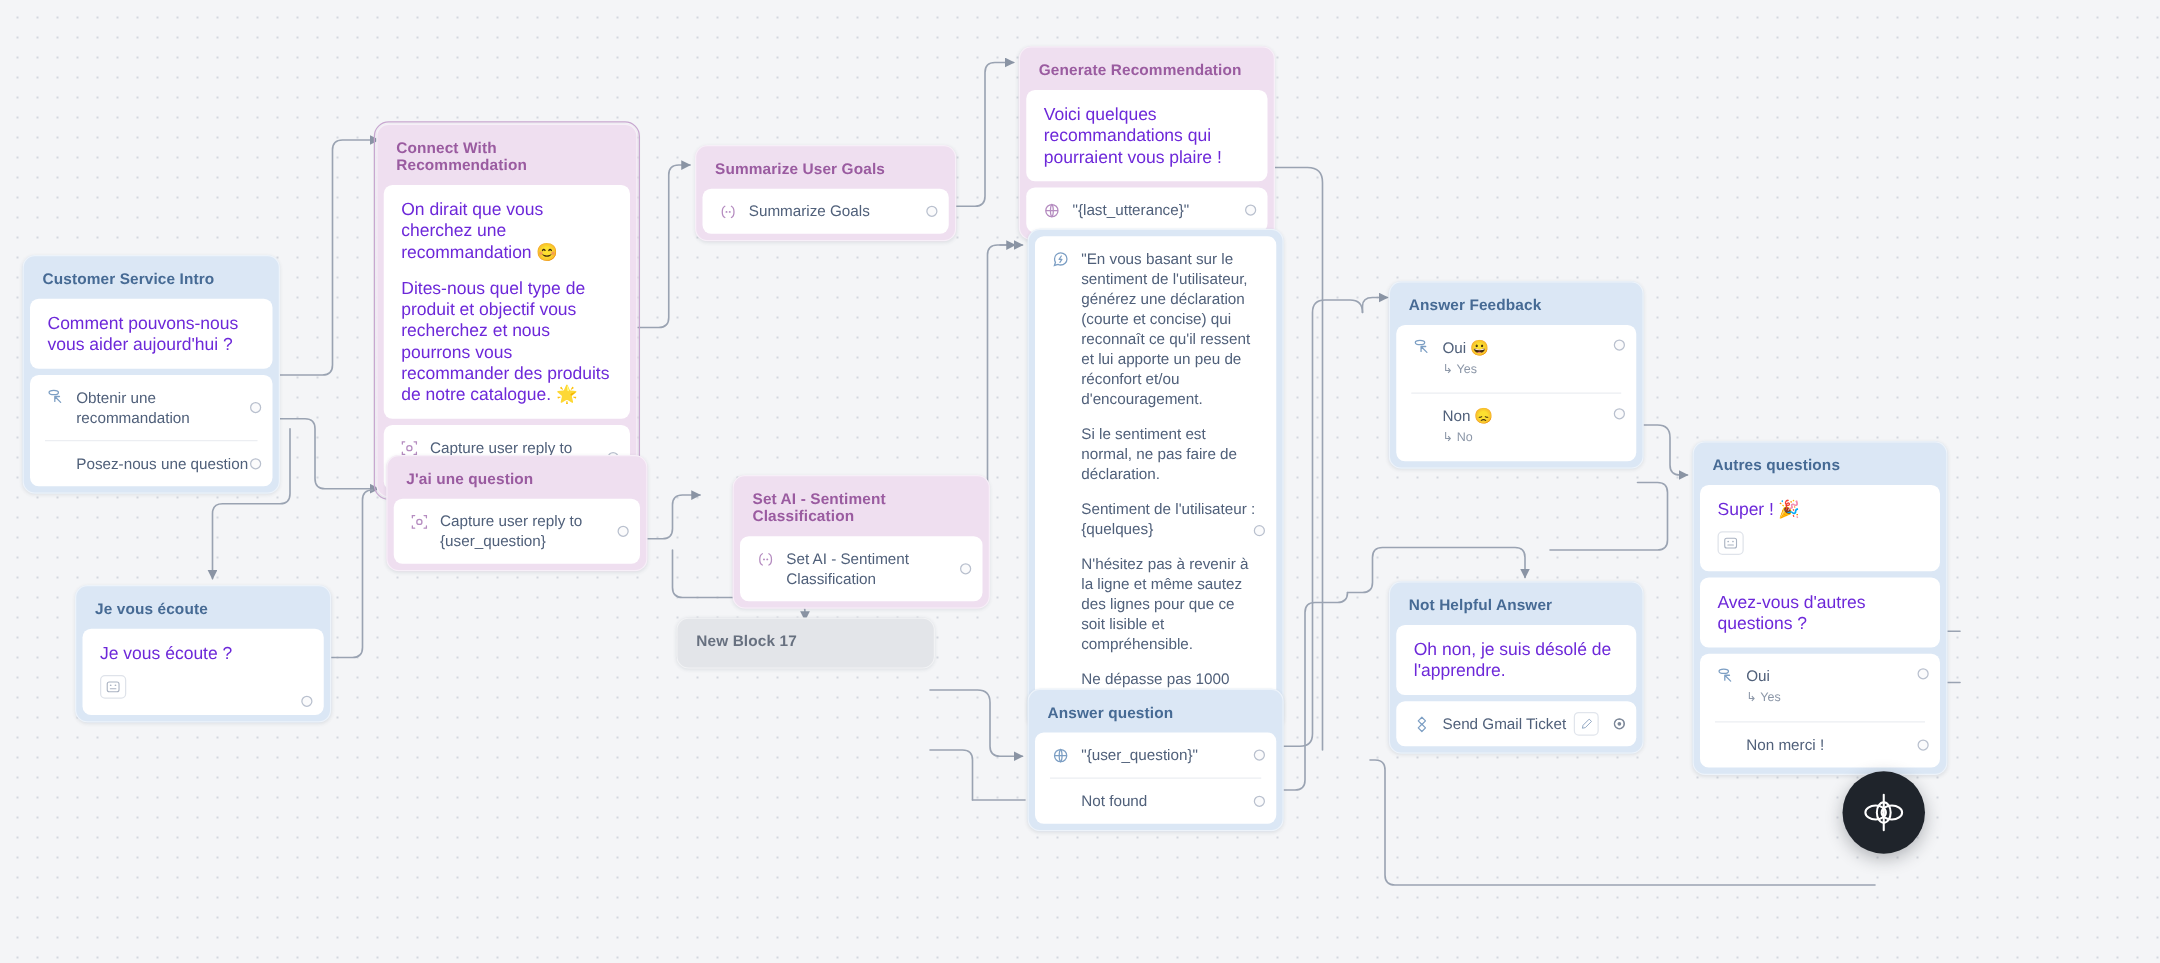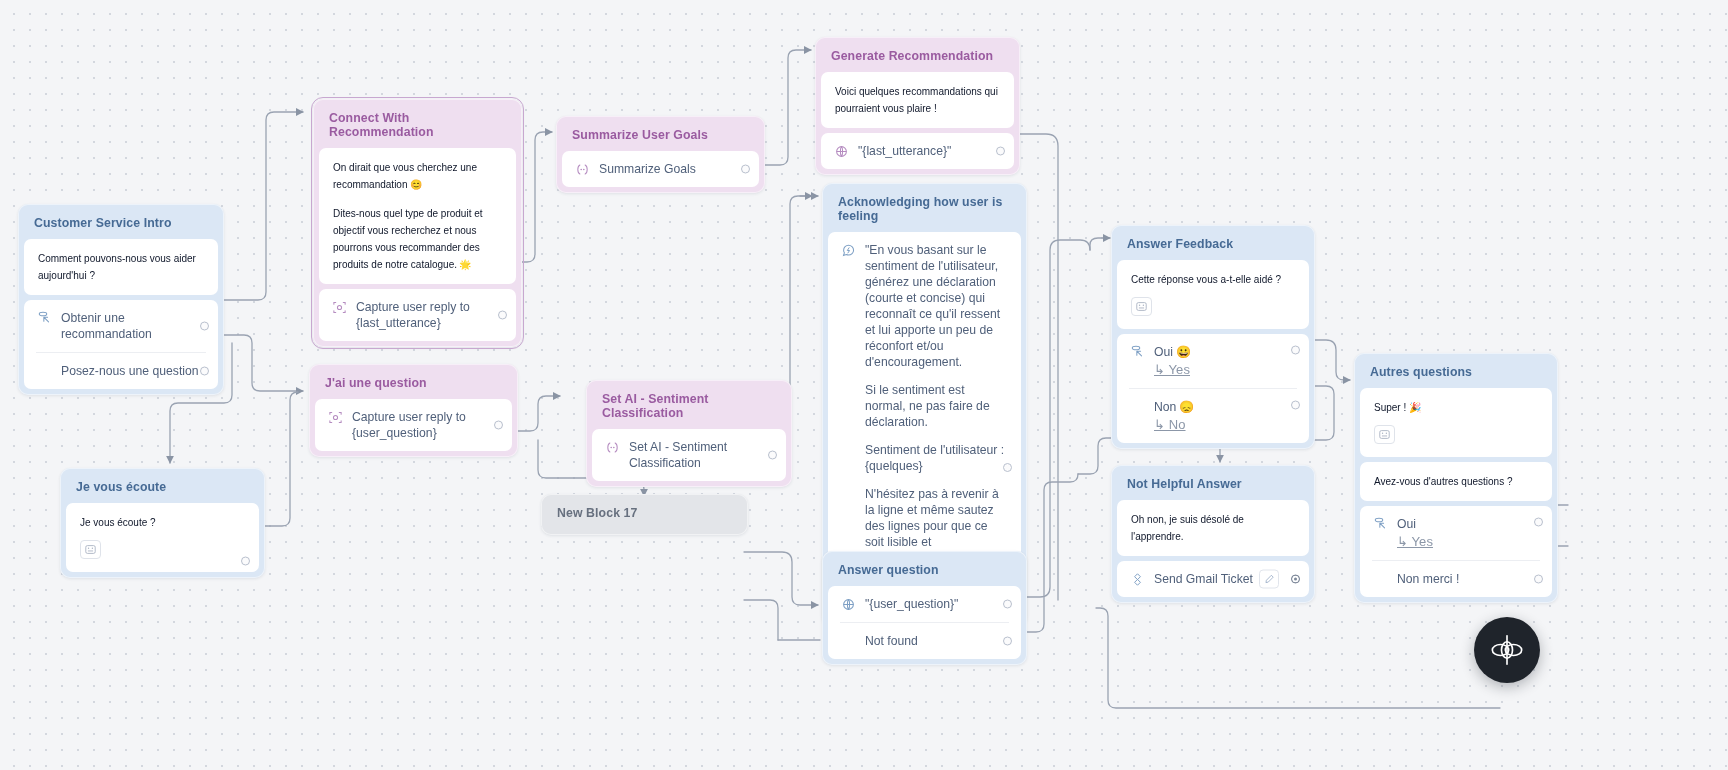--- a/index.html
+++ b/index.html
@@ -33,23 +33,23 @@
     font-weight: bold;
   }
   .card {
     background: #ffffff;
     border-radius: 7px;
     margin-bottom: 5px;
     position: relative;
   }
   .card:last-child { margin-bottom: 0; }
   .text {
-    font-size: 10px;
+    font-size: 14px;
     line-height: 17px;
-    color: #0f172a;
+    color: #6d28d9;
     padding: 11px 14px;
   }
   .text p + p { margin-top: 12px; }
   .row {
     display: flex;
     align-items: flex-start;
     gap: 9px;
     padding: 10px 13px;
     font-size: 12.2px;
     line-height: 16px;
@@ -81,21 +81,21 @@
   .node.purple .title { color: #9a5ba0; }
   .node.purple .row { color: #50607a; }
   
   .node.grey { background: #e3e5e9; }
   .node.grey .title { color: #67707f; }
 
   .node.selected { outline: 1.5px solid #c8a7d0; outline-offset: 1px; }
 
   
   .ic { width: 15px; height: 15px; flex: 0 0 15px; margin-top: 1px; display:block; }
-  .sub { font-size: 13px; color: #8c97a8; margin-top: 2px; display: block; letter-spacing: .1px; text-decoration: underline; }
+  .sub { font-size: 10px; color: #8c97a8; margin-top: 2px; display: block; letter-spacing: .1px; }
 
   .imgbox {
     width: 21px; height: 19px;
     border: 1px solid #dfe3ea;
     border-radius: 4px;
     display: flex; align-items: center; justify-content: center;
     margin: 0 0 2px 0;
   }
   .btn-edit {
     width: 20px; height: 19px;
@@ -192,21 +192,21 @@
       </div>
       <div class="divider"></div>
       <div class="row">
         <span class="ic"></span>
         <span class="lbl">Posez-nous une question</span>
         <span class="port"></span>
       </div>
     </div>
   </div>
 
-  <div class="node purple selected" style="left:313px; top:99px; width:209px;">
+  <div class="node purple selected" style="left:301px; top:99px; width:209px;">
     <div class="title">Connect With Recommendation</div>
     <div class="card">
       <div class="text">
         <p>On dirait que vous cherchez une recommandation 😊</p>
         <p>Dites-nous quel type de produit et objectif vous recherchez et nous pourrons vous recommander des produits de notre catalogue. 🌟</p>
       </div>
     </div>
     <div class="card">
       <div class="row">
         <span class="ic">
@@ -251,21 +251,20 @@
               <path d="M2.8 8h10.4M8 2.8c1.6 1.6 1.6 8.8 0 10.4-1.6-1.6-1.6-8.8 0-10.4z" fill="none" stroke="#b58cc0" stroke-width="1.1"></path>
             </svg>
         </span>
         <span class="lbl">"{last_utterance}"</span>
         <span class="port"></span>
       </div>
     </div>
   </div>
 
   <div class="node blue" style="left:822px; top:183px; width:205px;">
-    <div class="title">Acknowledging how user is feeling</div>
     <div class="card">
       <div class="row">
         <span class="ic">
           <svg viewBox="0 0 16 16">
               <path d="M13.4 7.6c0 2.9-2.4 5.2-5.4 5.2-.8 0-1.6-.2-2.3-.5l-3 .9.9-2.7c-.5-.8-.8-1.8-.8-2.9 0-2.9 2.4-5.2 5.2-5.2s5.4 2.3 5.4 5.2z" fill="none" stroke="#7d9fc4" stroke-width="1.1"></path>
               <path d="M8.6 5.1L6.7 8h2.4l-1.7 2.6" fill="none" stroke="#7d9fc4" stroke-width="1.05" stroke-linejoin="round" stroke-linecap="round"></path>
             </svg>
         </span>
         <span class="lbl">
           <span style="display:block">"En vous basant sur le sentiment de l'utilisateur, générez une déclaration (courte et concise) qui reconnaît ce qu'il ressent et lui apporte un peu de réconfort et/ou d'encouragement.</span>
@@ -351,33 +350,20 @@
       <div class="row center">
         <span class="ic"></span>
         <span class="lbl">Not found</span>
         <span class="port"></span>
       </div>
     </div>
   </div>
 
   <div class="node blue" style="left:1111px; top:225px; width:204px;">
     <div class="title">Answer Feedback</div>
-    <div class="card">
-      <div class="text">
-        <span>Cette réponse vous a-t-elle aidé ?</span>
-        <span class="imgbox" style="margin-top:9px">
-          <svg viewBox="0 0 16 16" width="13" height="13">
-              <rect x="2.2" y="3.2" width="11.6" height="9.6" rx="2" fill="none" stroke="#aab3c2" stroke-width="1.1"></rect>
-              <circle cx="5.6" cy="6.4" r=".85" fill="#aab3c2"></circle>
-              <circle cx="10.3" cy="6.4" r=".85" fill="#aab3c2"></circle>
-              <path d="M5.3 9.8h5.4" stroke="#aab3c2" stroke-width="1.1" stroke-linecap="round"></path>
-            </svg>
-        </span>
-      </div>
-    </div>
     <div class="card">
       <div class="row">
         <span class="ic">
           <svg viewBox="0 0 16 16">
               <path d="M2.4 3.2c0-1 1.5-1.9 4-1.9s4 .9 4 1.9-1.5 1.9-4 1.9-4-.9-4-1.9z" fill="none" stroke="#7d9fc4" stroke-width="1.1"></path>
               <path d="M7.3 6.6l5 5m-5-5v4.2m0-4.2h4" fill="none" stroke="#7d9fc4" stroke-width="1.1" stroke-linecap="round"></path>
             </svg>
         </span>
         <span class="lbl">
           <span>Oui 😀</span>

